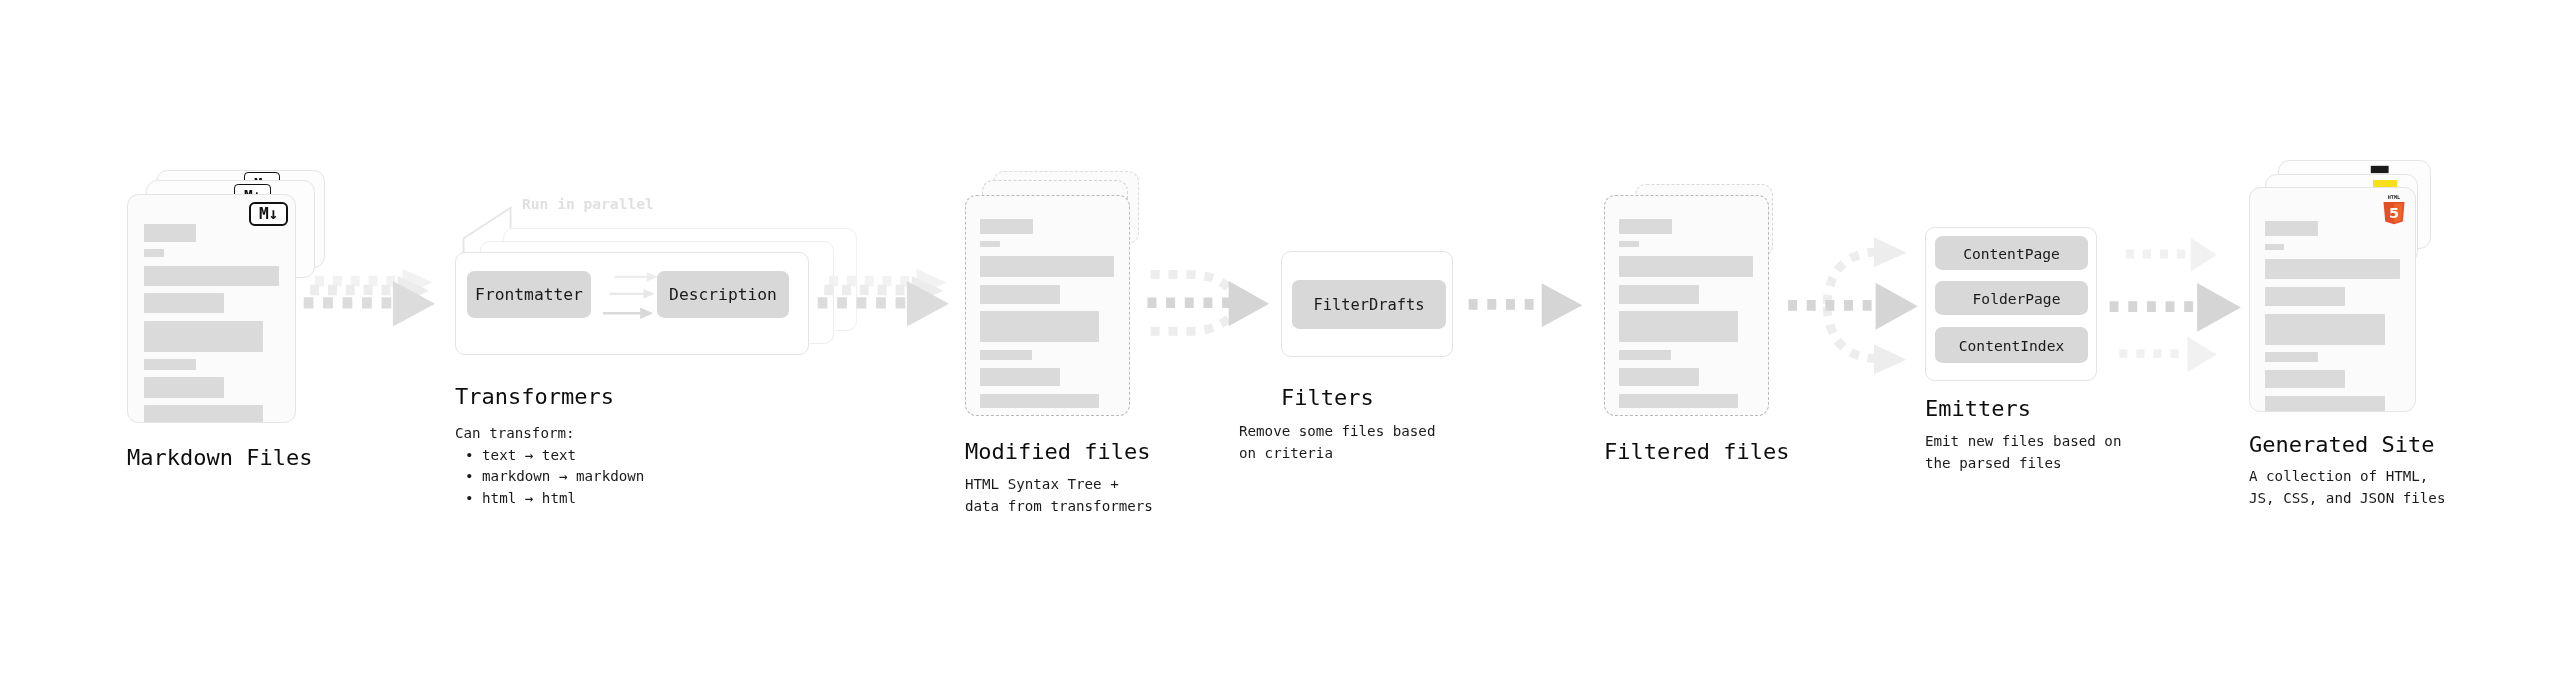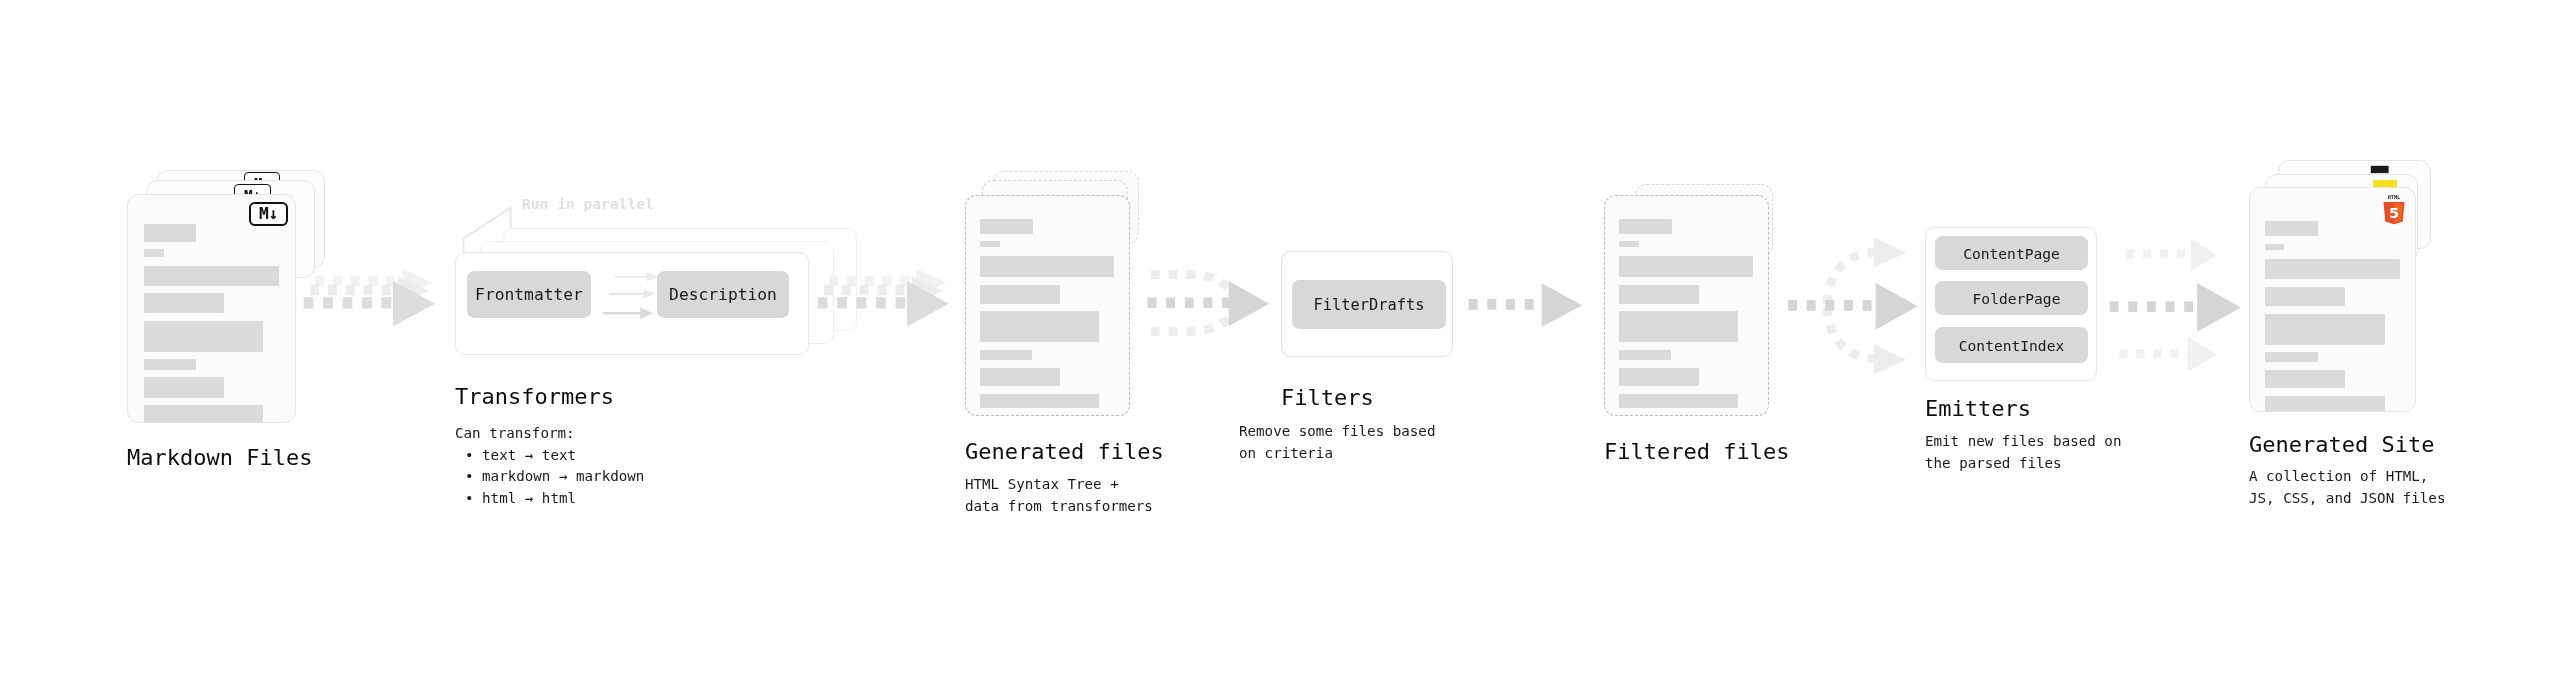--- a/index.html
+++ b/index.html
@@ -210,21 +210,21 @@
         <div class="row" style="width:19.5px;  height:6.5px;  margin-bottom:9px;"></div>
         <div class="row" style="width:134px; height:21px;"></div>
         <div class="row" style="width:80px;  height:19.5px;"></div>
         <div class="row" style="width:119px; height:31px;"></div>
         <div class="row" style="width:52px;  height:10.6px;"></div>
         <div class="row" style="width:80px;  height:18.7px;"></div>
         <div class="row" style="width:119px; height:14.6px;"></div>
       </div>
     </div>
 
-    <div class="title" style="left:965px; top:439px;">Generated files</div>
+    <div class="title" style="left:965px; top:439px;">Modified files</div>
     <div class="desc" style="left:965px; top:474px;">HTML Syntax Tree +
 data from transformers</div>
   </div>
 
   <svg style="left:1141px; top:258px; width:146px; height:114px;" viewBox="0 0 180 140">
     <g fill="none" stroke-width="11" stroke-dasharray="11 11">
       <path d="M12 20 L60 20 Q104 20 120 54" stroke="#ededed"></path>
       <path d="M12 90 L60 90 Q104 90 120 58" stroke="#ededed"></path>
     </g>
     <g stroke="#d5d5d5" stroke-width="13" stroke-dasharray="11 12" fill="#d5d5d5">

